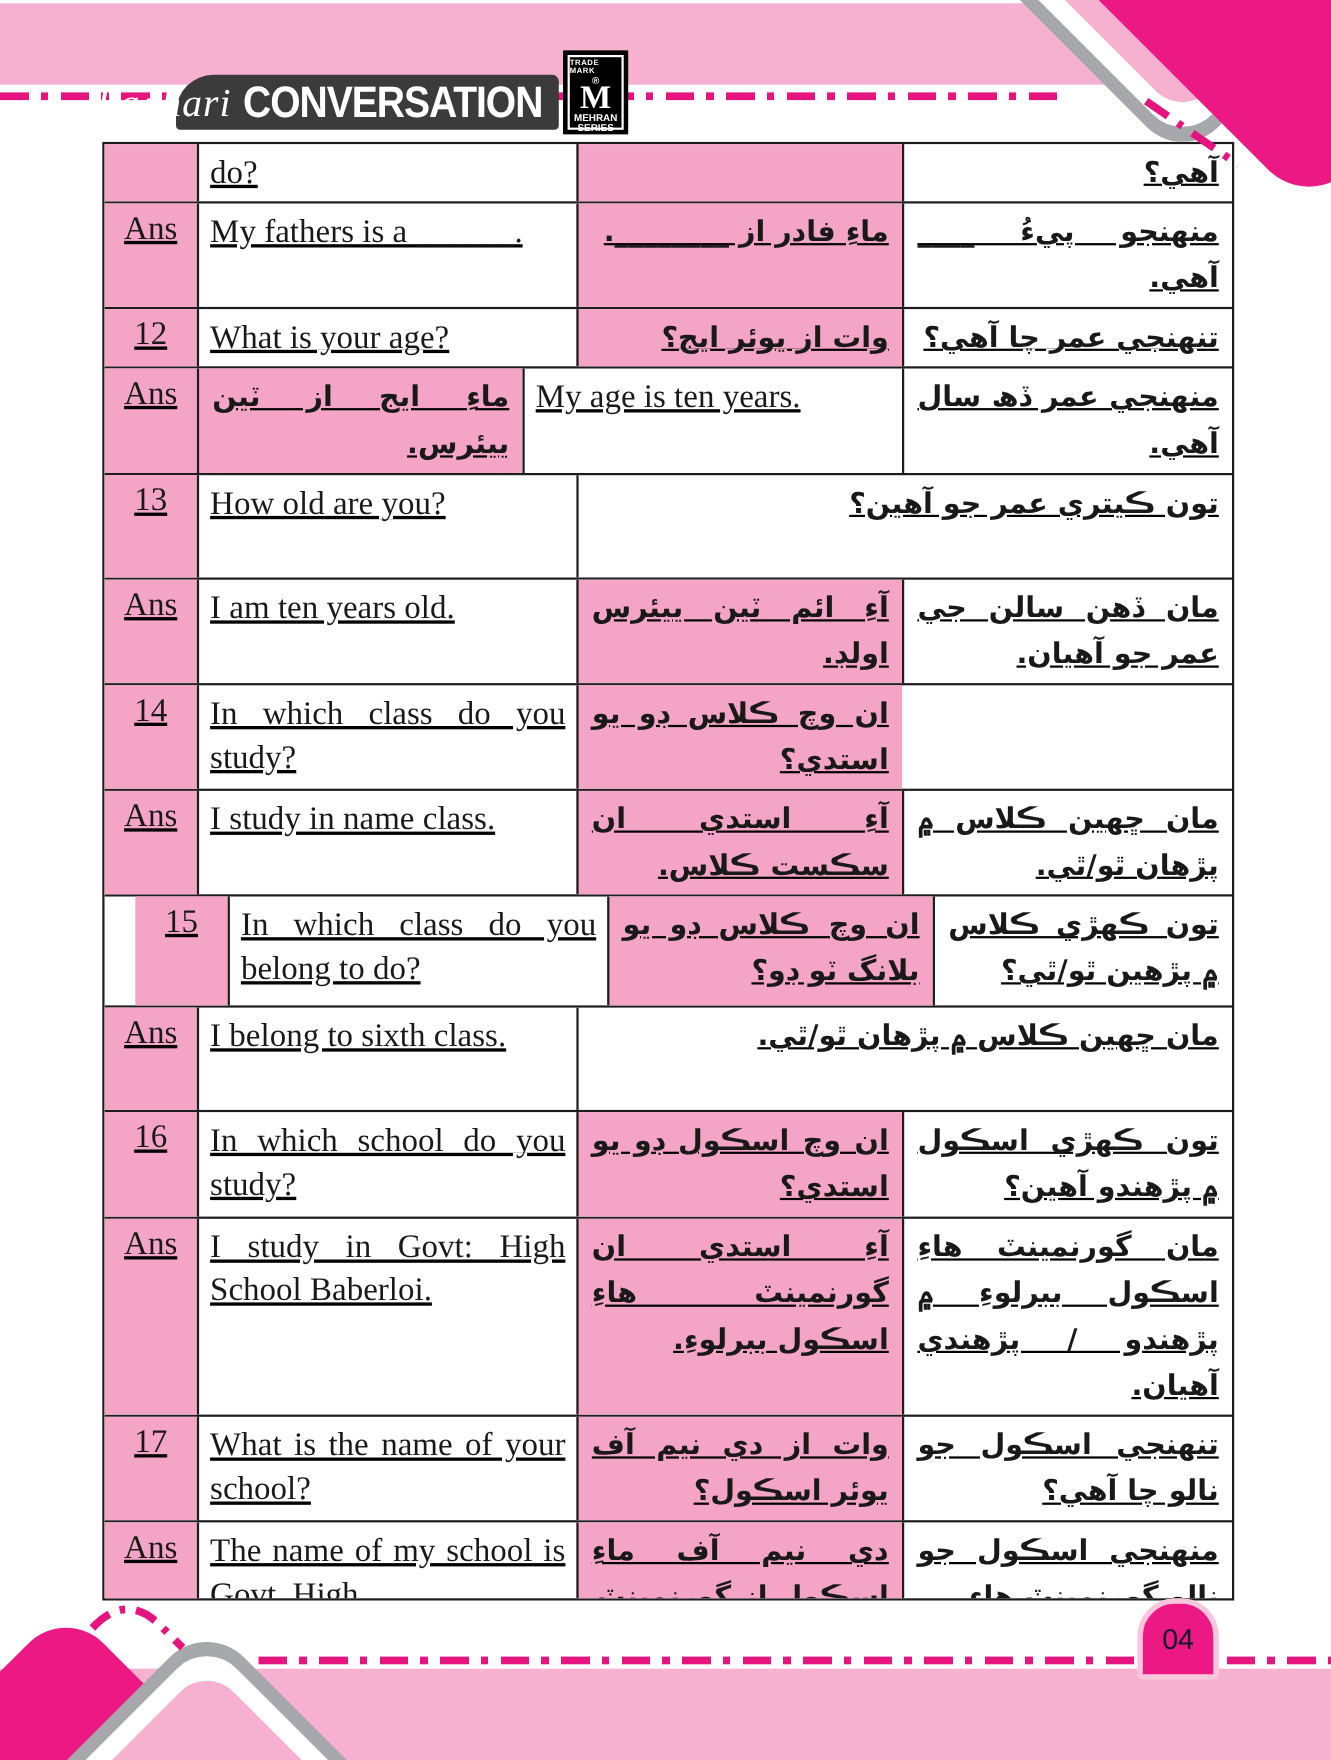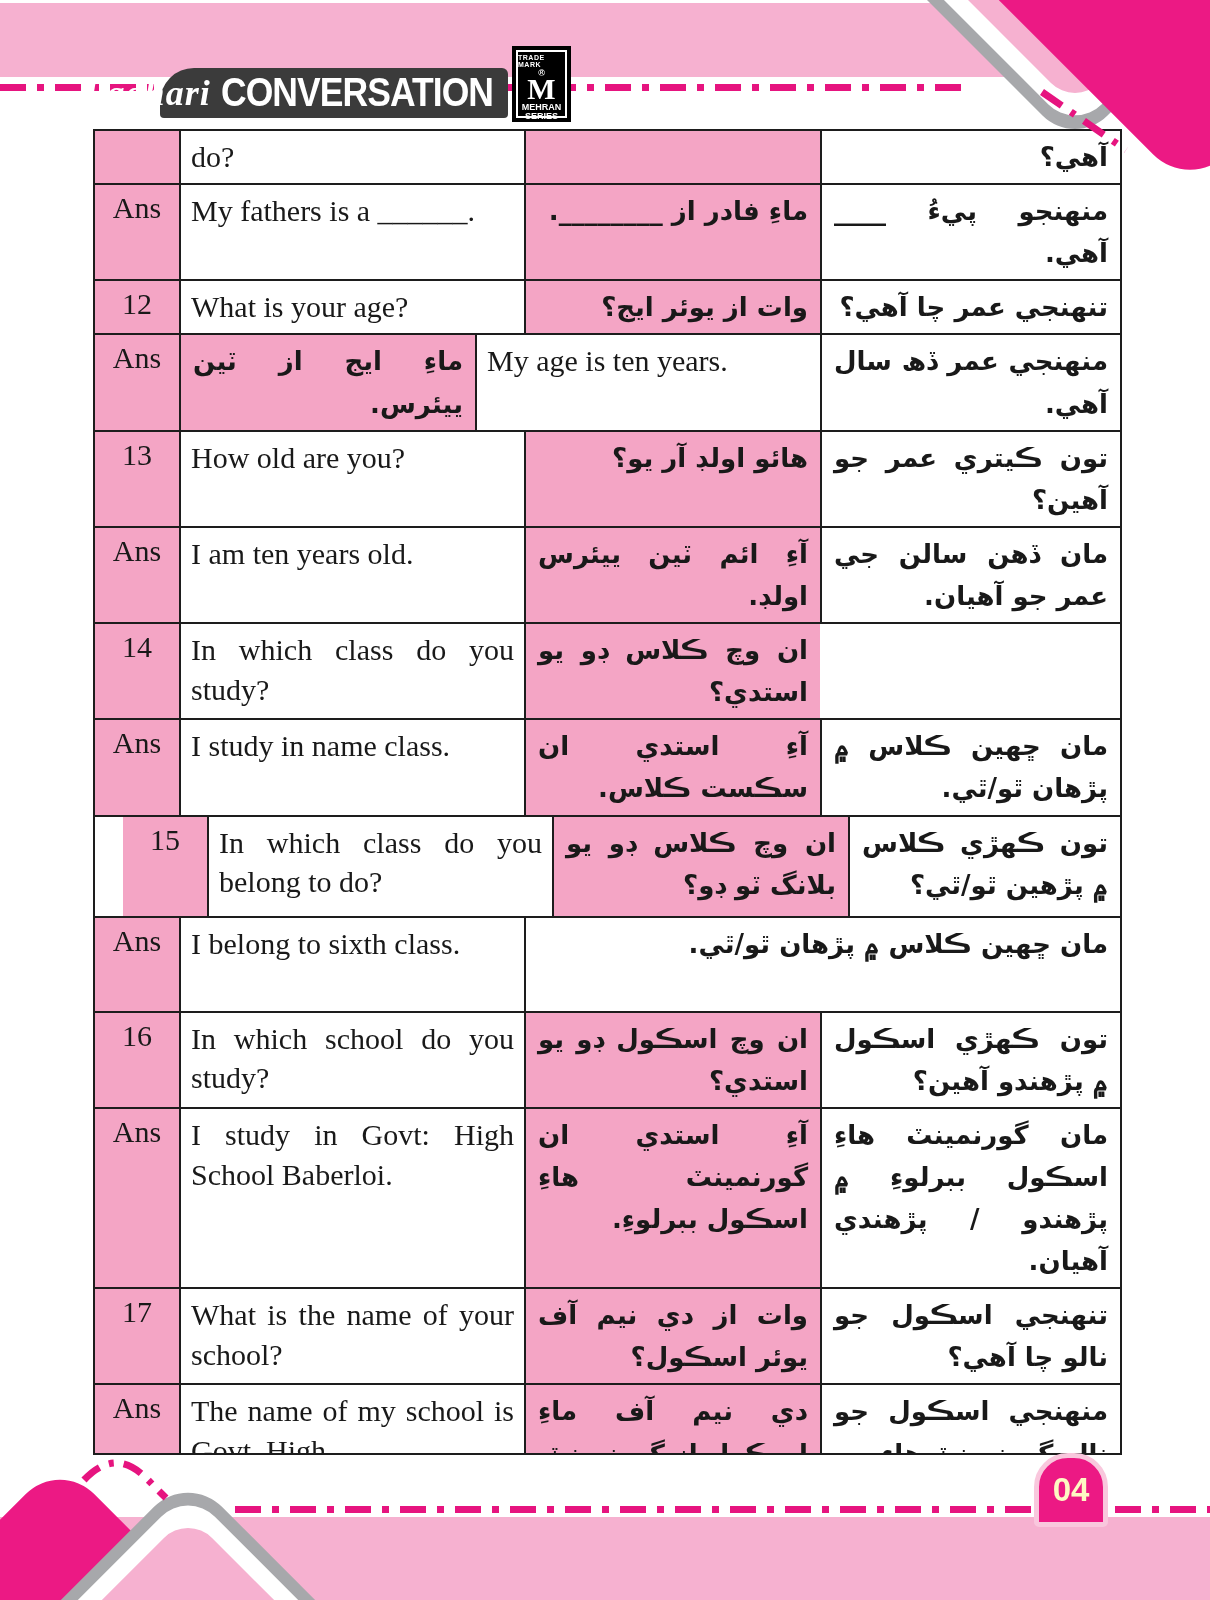--- a/index.html
+++ b/index.html
@@ -16,37 +16,37 @@
   .sq-gray-outer{left:935px;top:-190px;width:280px;height:280px;background:#a7a8ab;border-radius:46px;z-index:3;}
   .sq-gray-white{position:absolute;left:12px;top:12px;right:12px;bottom:12px;background:#ffffff;border-radius:38px;}
   .sq-gray-pink{position:absolute;left:17px;top:17px;right:17px;bottom:17px;background:#f6b1d0;border-radius:34px;}
   .sq-magenta-tr{left:1030px;top:-195px;width:320px;height:320px;background:#ec1984;border-radius:52px;z-index:4;}
   .deco-svg{position:absolute;left:0;top:0;width:1210px;height:1600px;z-index:5;pointer-events:none;}
 
   .logo-box{position:absolute;left:160px;top:68px;width:348px;height:50px;background:#3b3b3b;
     border-radius:34px 6px 4px 4px;z-index:6;display:flex;align-items:center;justify-content:flex-end;
     padding-right:4px;box-sizing:border-box;}
   .logo-script{color:#fff;font-family:"Liberation Serif",serif;font-style:italic;font-size:36px;
-    font-weight:bold;margin-right:10px;letter-spacing:1px;}
+    font-weight:normal;margin-right:10px;letter-spacing:1px;}
   .logo-main{color:#fff;font-family:"Liberation Sans",sans-serif;font-weight:bold;font-size:37px;
     letter-spacing:-1px;transform:scale(.96,1.08);transform-origin:left center;}
   .tm-box{position:absolute;left:512px;top:46px;width:59px;height:76px;background:#000;z-index:7;
     border:2px solid #000;box-sizing:border-box;}
   .tm-inner{position:absolute;left:2px;top:2px;right:2px;bottom:2px;border:2px solid #fff;
     display:flex;flex-direction:column;align-items:center;color:#fff;
     font-family:"Liberation Sans",sans-serif;font-weight:bold;line-height:1;}
   .tm-top{font-size:7px;margin-top:2px;letter-spacing:.5px;}
   .tm-reg{font-size:9px;margin-top:1px;}
   .tm-m{font-size:30px;margin-top:-4px;font-family:"Liberation Serif",serif;}
   .tm-l1{font-size:9px;margin-top:-1px;}
   .tm-l2{font-size:9px;}
 
   
   .table{position:absolute;left:93px;top:129px;width:1029px;height:1326px;z-index:2;
-    border:2px solid #1d1d1d;box-sizing:border-box;overflow:hidden;background:#fff;}
+    border:2px solid #1d1d1d;box-sizing:border-box;overflow:hidden;background:#fff;text-decoration:underline;}
   .t-row{display:flex;border-bottom:2px solid #1d1d1d;box-sizing:border-box;}
   .t-row:last-child{border-bottom:none;}
   .cell{box-sizing:border-box;padding:4px 10px;color:#191919;}
   .c-num{width:84px;background:#f4a5c5;text-align:center;font-size:30px;flex:none;padding-top:6px;}
   .c-en{width:345px;border-left:2px solid #1d1d1d;font-size:30px;line-height:1.33;
     text-align:justify;flex:none;padding-top:6px;}
   .c-tr{width:296px;border-left:2px solid #1d1d1d;background:#f4a5c5;flex:none;}
   .c-sd{flex:1;border-left:2px solid #1d1d1d;}
   .c-tr,.c-sd{direction:rtl;font-family:"DejaVu Sans",sans-serif;font-weight:bold;font-size:26px;
     line-height:1.62;text-align:justify;padding:5px 12px;}
@@ -60,21 +60,21 @@
   .t-row:nth-child(13){min-height:96px;} .t-row:nth-child(14){min-height:190px;}
 
   
   .band-bottom{position:absolute;left:0;top:1517px;width:1210px;height:83px;background:#f6b1d0;z-index:1;}
   .dash-footer{left:235px;top:1506px;width:975px;}
   .sq-magenta-bl{left:-90px;top:1522px;width:300px;height:300px;background:#ec1984;border-radius:48px;z-index:3;}
   .sq-gray-bl{left:38px;top:1535px;width:300px;height:300px;background:#a7a8ab;border-radius:48px;z-index:4;}
   .page-badge{position:absolute;left:1034px;top:1453px;width:64px;height:64px;background:#ec1984;
     border:5px solid #f9c7dd;border-radius:34px 34px 5px 5px;z-index:6;display:flex;align-items:center;
     justify-content:center;}
-  .page-badge span{color:#fef9c3;font-family:"Liberation Sans",sans-serif;font-weight:bold;font-size:33px;}
+  .page-badge span{color:#0f172a;font-family:"Liberation Sans",sans-serif;font-weight:normal;font-size:26px;}
 </style>
 </head>
 <body>
 
 <div class="page">
 
   <div class="band-top"></div>
   <div class="dash-h dash-header"></div>
 
   <div class="sq sq-gray-outer">
@@ -123,21 +123,20 @@
     <div class="t-row">
       <div class="cell c-num">Ans</div>
       <div class="cell c-tr">ماءِ ايج از ٽين ييئرس.</div>
       <div class="cell c-en">My age is ten years.</div>
       <div class="cell c-sd">منهنجي عمر ڏھ سال آهي.</div>
     </div>
 
     <div class="t-row">
       <div class="cell c-num">13</div>
       <div class="cell c-en">How old are you?</div>
-      <div class="cell c-tr">هائو اولڊ آر يو؟</div>
       <div class="cell c-sd">تون ڪيتري عمر جو آهين؟</div>
     </div>
 
     <div class="t-row">
       <div class="cell c-num">Ans</div>
       <div class="cell c-en">I am ten years old.</div>
       <div class="cell c-tr">آءِ ائم ٽين ييئرس اولڊ.</div>
       <div class="cell c-sd">مان ڏهن سالن جي عمر جو آهيان.</div>
     </div>
 

